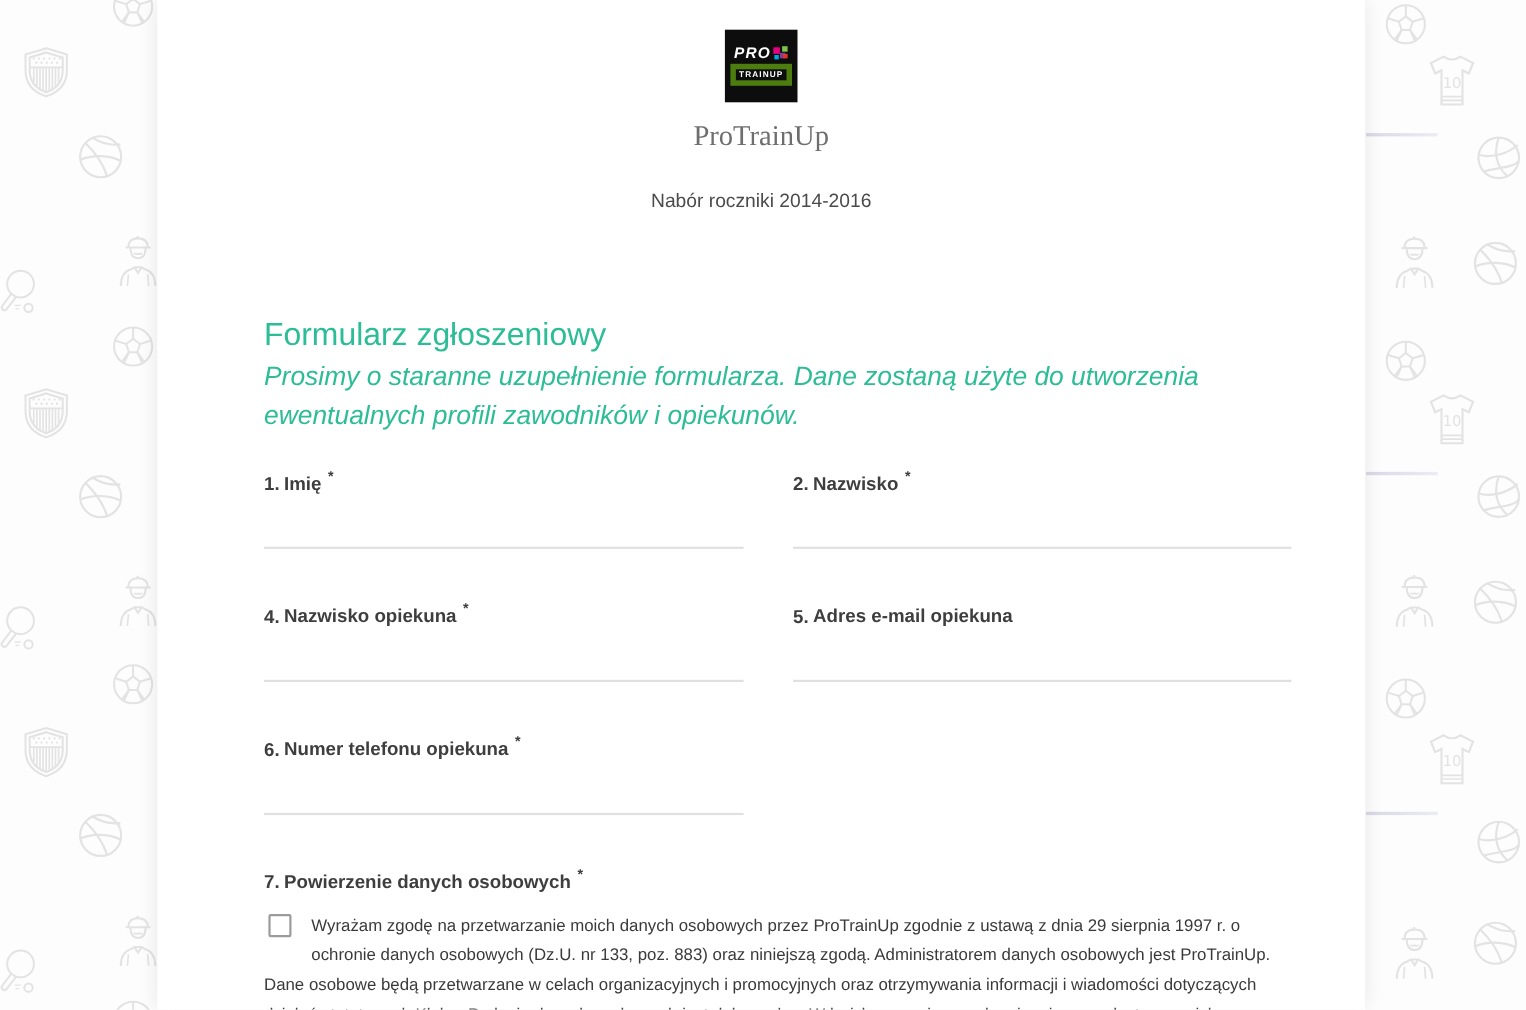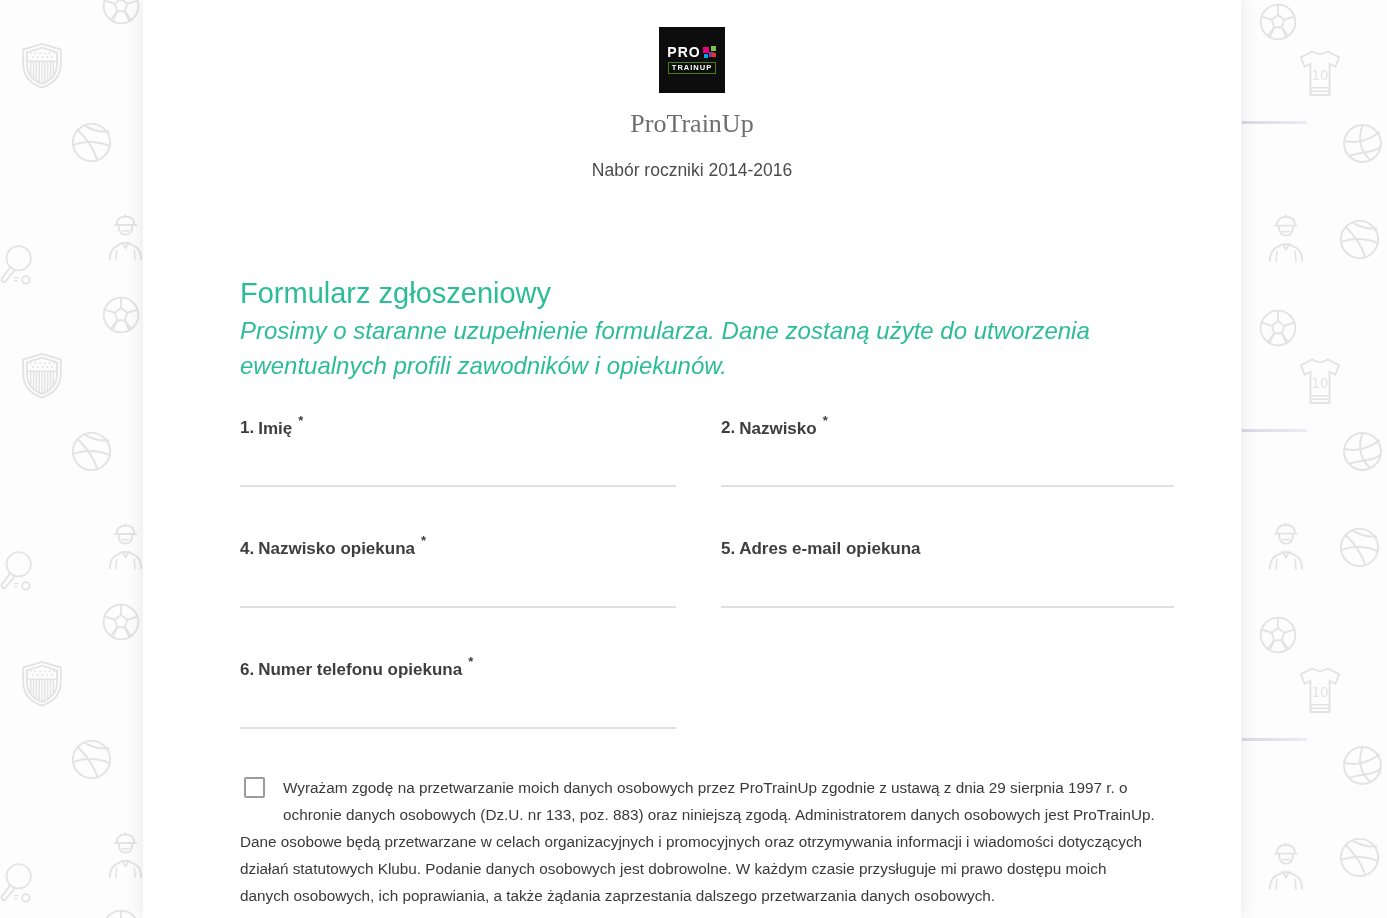--- a/index.html
+++ b/index.html
@@ -44,34 +44,34 @@
   }
   .content{padding:0 86px 0 97px;}
 
   
   .logo-box{
     width:66px;height:66px;background:var(--logo-bg);
     margin:27px auto 0 auto;
     display:flex;flex-direction:column;align-items:center;justify-content:center;
   }
   .logo-line1{display:flex;align-items:center;gap:2px;
-    color:#fff;font-weight:bold;font-size:14px;letter-spacing:1px;line-height:13px;}
+    color:#fff;font-weight:bold;font-size:14px;letter-spacing:1px;line-height:13px;font-style:italic;}
   .heart{position:relative;width:14px;height:13px;}
   .heart i{position:absolute;display:block;}
   .hp-pink{left:0;top:1px;width:6px;height:6px;background:var(--heart-pink);}
   .hp-green{left:8px;top:0;width:5px;height:5px;background:var(--heart-green);}
   .hp-blue{left:1px;top:8px;width:4px;height:4px;background:var(--heart-blue);}
   .hp-purple{left:6px;top:6px;width:5px;height:5px;background:var(--heart-purple);}
   .hp-red{left:9px;top:7px;width:4px;height:4px;background:var(--heart-red);}
   .logo-line2{color:#fff;font-weight:bold;font-size:7.5px;letter-spacing:1px;
-    border:1px solid #4d7c0f;padding:1px 3px;margin-top:3px;line-height:8px;}
+    border:5px solid #4d7c0f;padding:1px 3px;margin-top:3px;line-height:8px;}
 
   .page-title{margin-top:16px;text-align:center;font-size:26px;font-weight:400;
     color:var(--title);line-height:30px;font-family:Liberation Serif, serif;}
-  .page-subtitle{margin-top:20px;text-align:center;font-size:17.5px;
+  .page-subtitle{margin-top:32px;text-align:center;font-size:17.5px;
     color:var(--subtitle);line-height:22px;}
 
   
   .intro{margin-top:95px;}
   .intro-heading{font-size:29px;font-weight:400;color:var(--accent);line-height:34px;}
   .intro-desc{margin-top:4px;font-size:24px;line-height:1.45;
     color:var(--accent);max-width:860px;font-style:italic;}
 
   
   .fields{margin-top:28px;display:grid;grid-template-columns:436px 453px;
@@ -388,19 +388,22 @@
       <div class="field">
         <div class="field-label">
           <span class="num">6.</span><span>Numer telefonu opiekuna</span><sup>*</sup>
         </div>
         <input class="field-input" type="text" value="" style="">
       </div>
 
     </div>
 
     <div class="consent">
+      <div class="field-label">
+        <span class="num">7.</span><span>Powierzenie danych osobowych</span><sup>*</sup>
+      </div>
       <div class="consent-body">
         <span class="checkbox" role="checkbox" aria-checked="false"></span>
         <span>Wyrażam zgodę na przetwarzanie moich danych osobowych przez ProTrainUp zgodnie z ustawą z dnia 29 sierpnia 1997 r. o ochronie danych osobowych (Dz.U. nr 133, poz. 883) oraz niniejszą zgodą. Administratorem danych osobowych jest ProTrainUp. Dane osobowe będą przetwarzane w celach organizacyjnych i promocyjnych oraz otrzymywania informacji i wiadomości dotyczących działań statutowych Klubu. Podanie danych osobowych jest dobrowolne. W każdym czasie przysługuje mi prawo dostępu moich danych osobowych, ich poprawiania, a także żądania zaprzestania dalszego przetwarzania danych osobowych.</span>
       </div>
     </div>
   </div>
 </div>
 
 </body></html>

